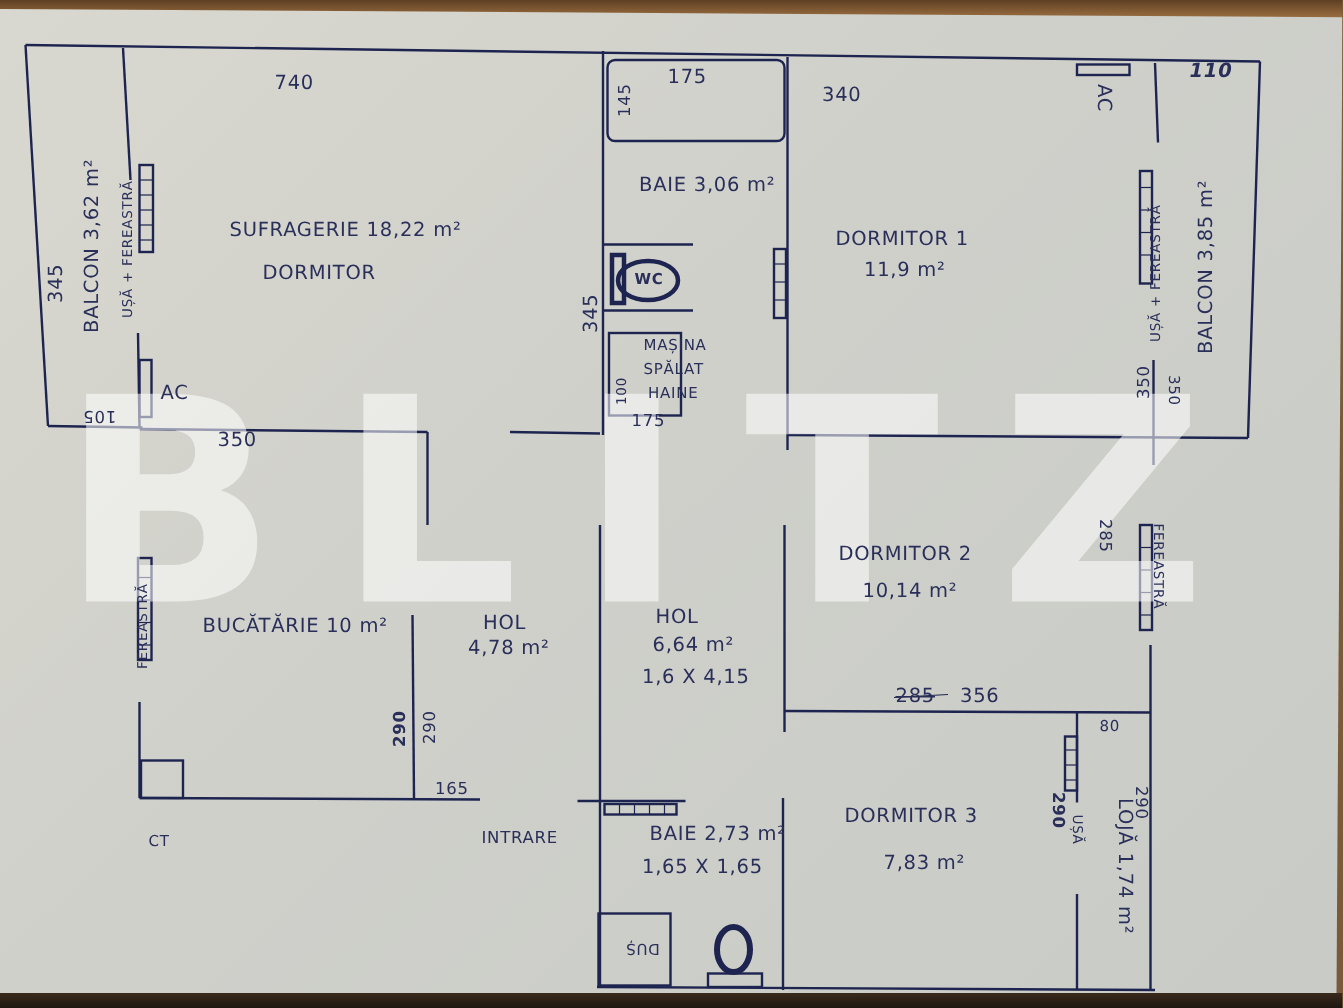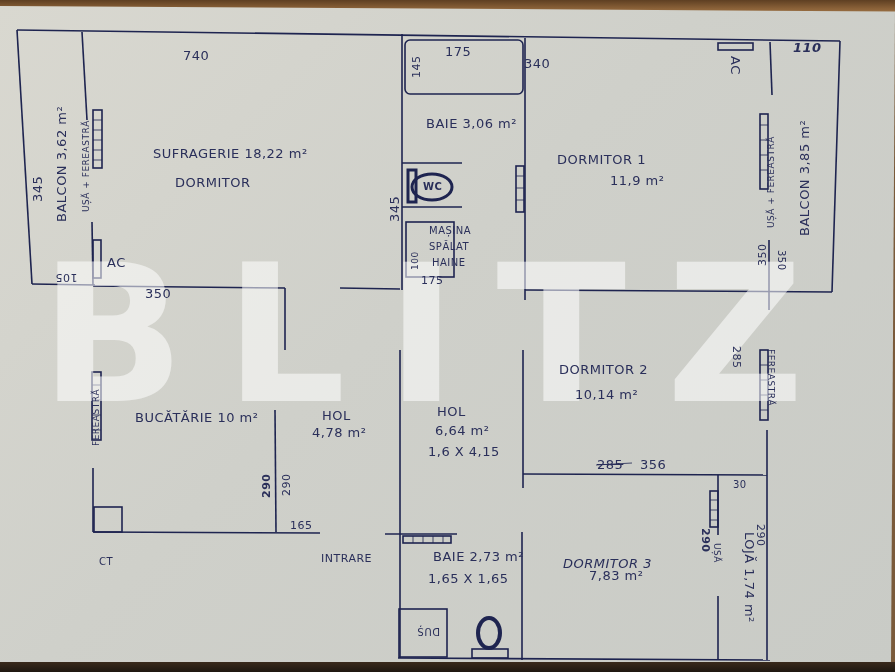--- a/index.html
+++ b/index.html
@@ -142,60 +142,60 @@
 <div class="lbl md" style="left:153px;top:146px;">SUFRAGERIE 18,22 m²</div>
 <div class="lbl md" style="left:175px;top:175px;">DORMITOR</div>
 <div class="lbl md rot-ccw" style="left:54px;top:222px;">BALCON 3,62 m²</div>
 <div class="lbl sm rot-ccw" style="left:81px;top:212px;font-size:9px;">UȘĂ + FEREASTRĂ</div>
 <div class="lbl md" style="left:426px;top:116px;">BAIE 3,06 m²</div>
 <div class="lbl sm" style="left:423px;top:181px;font-size:10px;font-weight:bold;">WC</div>
 <div class="lbl sm" style="left:429px;top:225px;font-size:10px;">MAȘINA</div>
 <div class="lbl sm" style="left:429px;top:241px;font-size:10px;">SPĂLAT</div>
 <div class="lbl sm" style="left:432px;top:257px;font-size:10px;">HAINE</div>
 <div class="lbl md" style="left:557px;top:152px;">DORMITOR 1</div>
-<div class="lbl md" style="left:576px;top:173px;margin-left:34px;">11,9 m²</div>
+<div class="lbl md" style="left:576px;top:173px;">11,9 m²</div>
 <div class="lbl md rot-ccw" style="left:797px;top:236px;">BALCON 3,85 m²</div>
 <div class="lbl sm rot-ccw" style="left:766px;top:228px;font-size:9px;">UȘĂ + FEREASTRĂ</div>
 <div class="lbl md" style="left:135px;top:410px;">BUCĂTĂRIE 10 m²</div>
 <div class="lbl sm rot-ccw" style="left:91px;top:446px;font-size:9px;">FEREASTRĂ</div>
 <div class="lbl sm" style="left:99px;top:513px;font-size:10px;margin-top:43px;">CT</div>
 <div class="lbl md" style="left:322px;top:408px;">HOL</div>
 <div class="lbl md" style="left:312px;top:425px;">4,78 m²</div>
 <div class="lbl md" style="left:437px;top:404px;">HOL</div>
 <div class="lbl md" style="left:435px;top:423px;">6,64 m²</div>
 <div class="lbl md" style="left:428px;top:444px;">1,6 X 4,15</div>
 <div class="lbl md" style="left:559px;top:362px;">DORMITOR 2</div>
 <div class="lbl md" style="left:575px;top:387px;">10,14 m²</div>
 <div class="lbl sm rot-cw" style="left:776px;top:349px;font-size:9px;">FEREASTRĂ</div>
 <div class="lbl sm" style="left:321px;top:552px;">INTRARE</div>
 <div class="lbl md" style="left:433px;top:549px;">BAIE 2,73 m²</div>
 <div class="lbl md" style="left:428px;top:571px;">1,65 X 1,65</div>
 <div class="lbl sm" style="left:417px;top:626px;font-size:10px;transform:rotate(180deg);">DUȘ</div>
-<div class="lbl md" style="left:563px;top:556px;font-style:italic;">DORMITOR 3</div>
+<div class="lbl md" style="left:563px;top:537px;">DORMITOR 3</div>
 <div class="lbl md" style="left:589px;top:568px;">7,83 m²</div>
 <div class="lbl md rot-cw" style="left:757px;top:532px;">LOJĂ 1,74 m²</div>
 <div class="lbl sm rot-cw" style="left:722px;top:543px;font-size:9px;">UȘĂ</div>
 
 <div class="lbl md" style="left:107px;top:255px;">AC</div>
 <div class="lbl md rot-cw" style="left:743px;top:56px;">AC</div>
 
 <div class="lbl md" style="left:183px;top:48px;">740</div>
 <div class="lbl md rot-ccw" style="left:30px;top:202px;">345</div>
 <div class="lbl sm" style="left:55px;top:271px;transform:rotate(180deg);">105</div>
 <div class="lbl md" style="left:145px;top:286px;">350</div>
 <div class="lbl md" style="left:445px;top:44px;">175</div>
 <div class="lbl sm" style="left:410px;top:78px;transform:rotate(-90deg);transform-origin:left top;">145</div>
-<div class="lbl md" style="left:524px;top:56px;">340</div>
+<div class="lbl md" style="left:548px;top:56px;">340</div>
 <div class="lbl md rot-ccw" style="left:387px;top:222px;">345</div>
 <div class="lbl sm" style="left:421px;top:274px;">175</div>
 <div class="lbl sm rot-ccw" style="left:410px;top:270px;font-size:9px;">100</div>
 <div class="lbl md" style="left:793px;top:40px;font-style:italic;font-weight:bold;">110</div>
 <div class="lbl sm rot-ccw" style="left:756px;top:266px;">350</div>
 <div class="lbl sm rot-cw" style="left:787px;top:250px;font-size:10px;">350</div>
 <div class="lbl sm rot-cw" style="left:743px;top:346px;">285</div>
 <div class="lbl md" style="left:597px;top:457px;text-decoration:line-through;">285</div>
 <div class="lbl md" style="left:640px;top:457px;">356</div>
 <div class="lbl sm rot-ccw" style="left:260px;top:498px;font-weight:bold;">290</div>
 <div class="lbl sm rot-ccw" style="left:280px;top:496px;">290</div>
 <div class="lbl sm" style="left:290px;top:519px;">165</div>
-<div class="lbl sm" style="left:733px;top:479px;font-size:10px;">30</div>
+<div class="lbl sm" style="left:733px;top:479px;font-size:10px;">80</div>
 <div class="lbl sm rot-cw" style="left:767px;top:524px;">290</div>
 <div class="lbl sm rot-cw" style="left:712px;top:528px;font-weight:bold;">290</div>
 
 </body></html>

